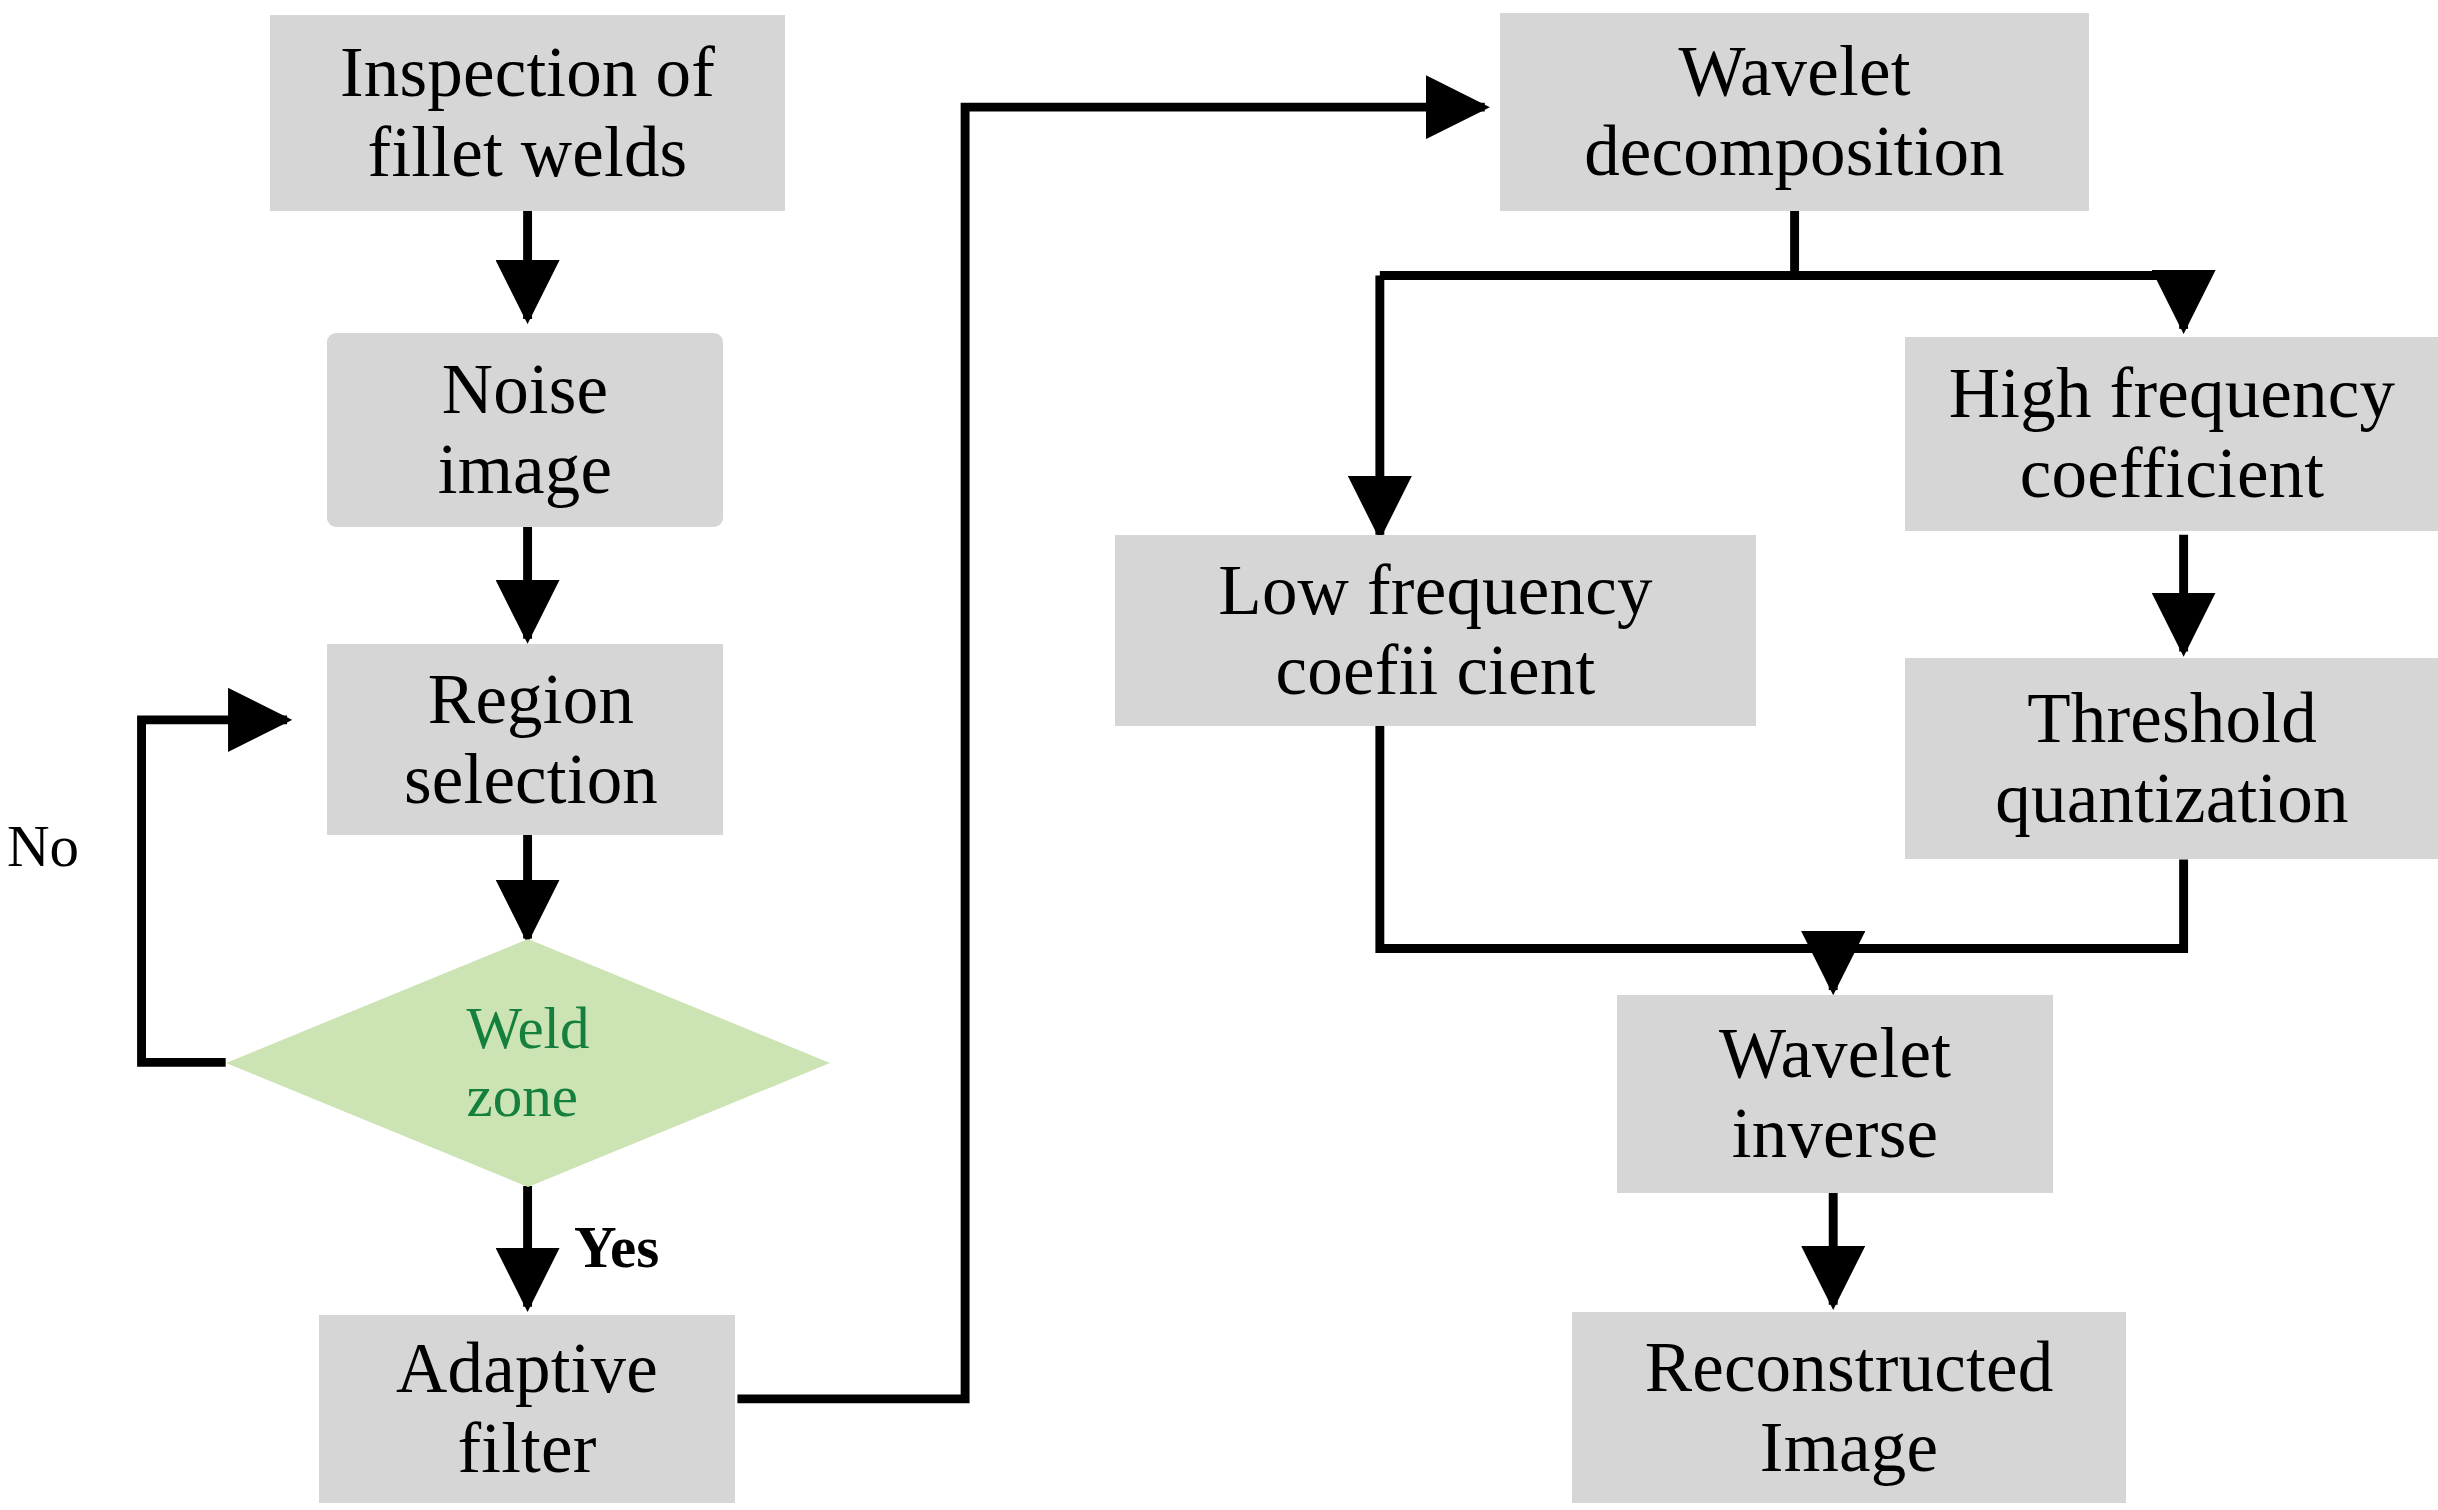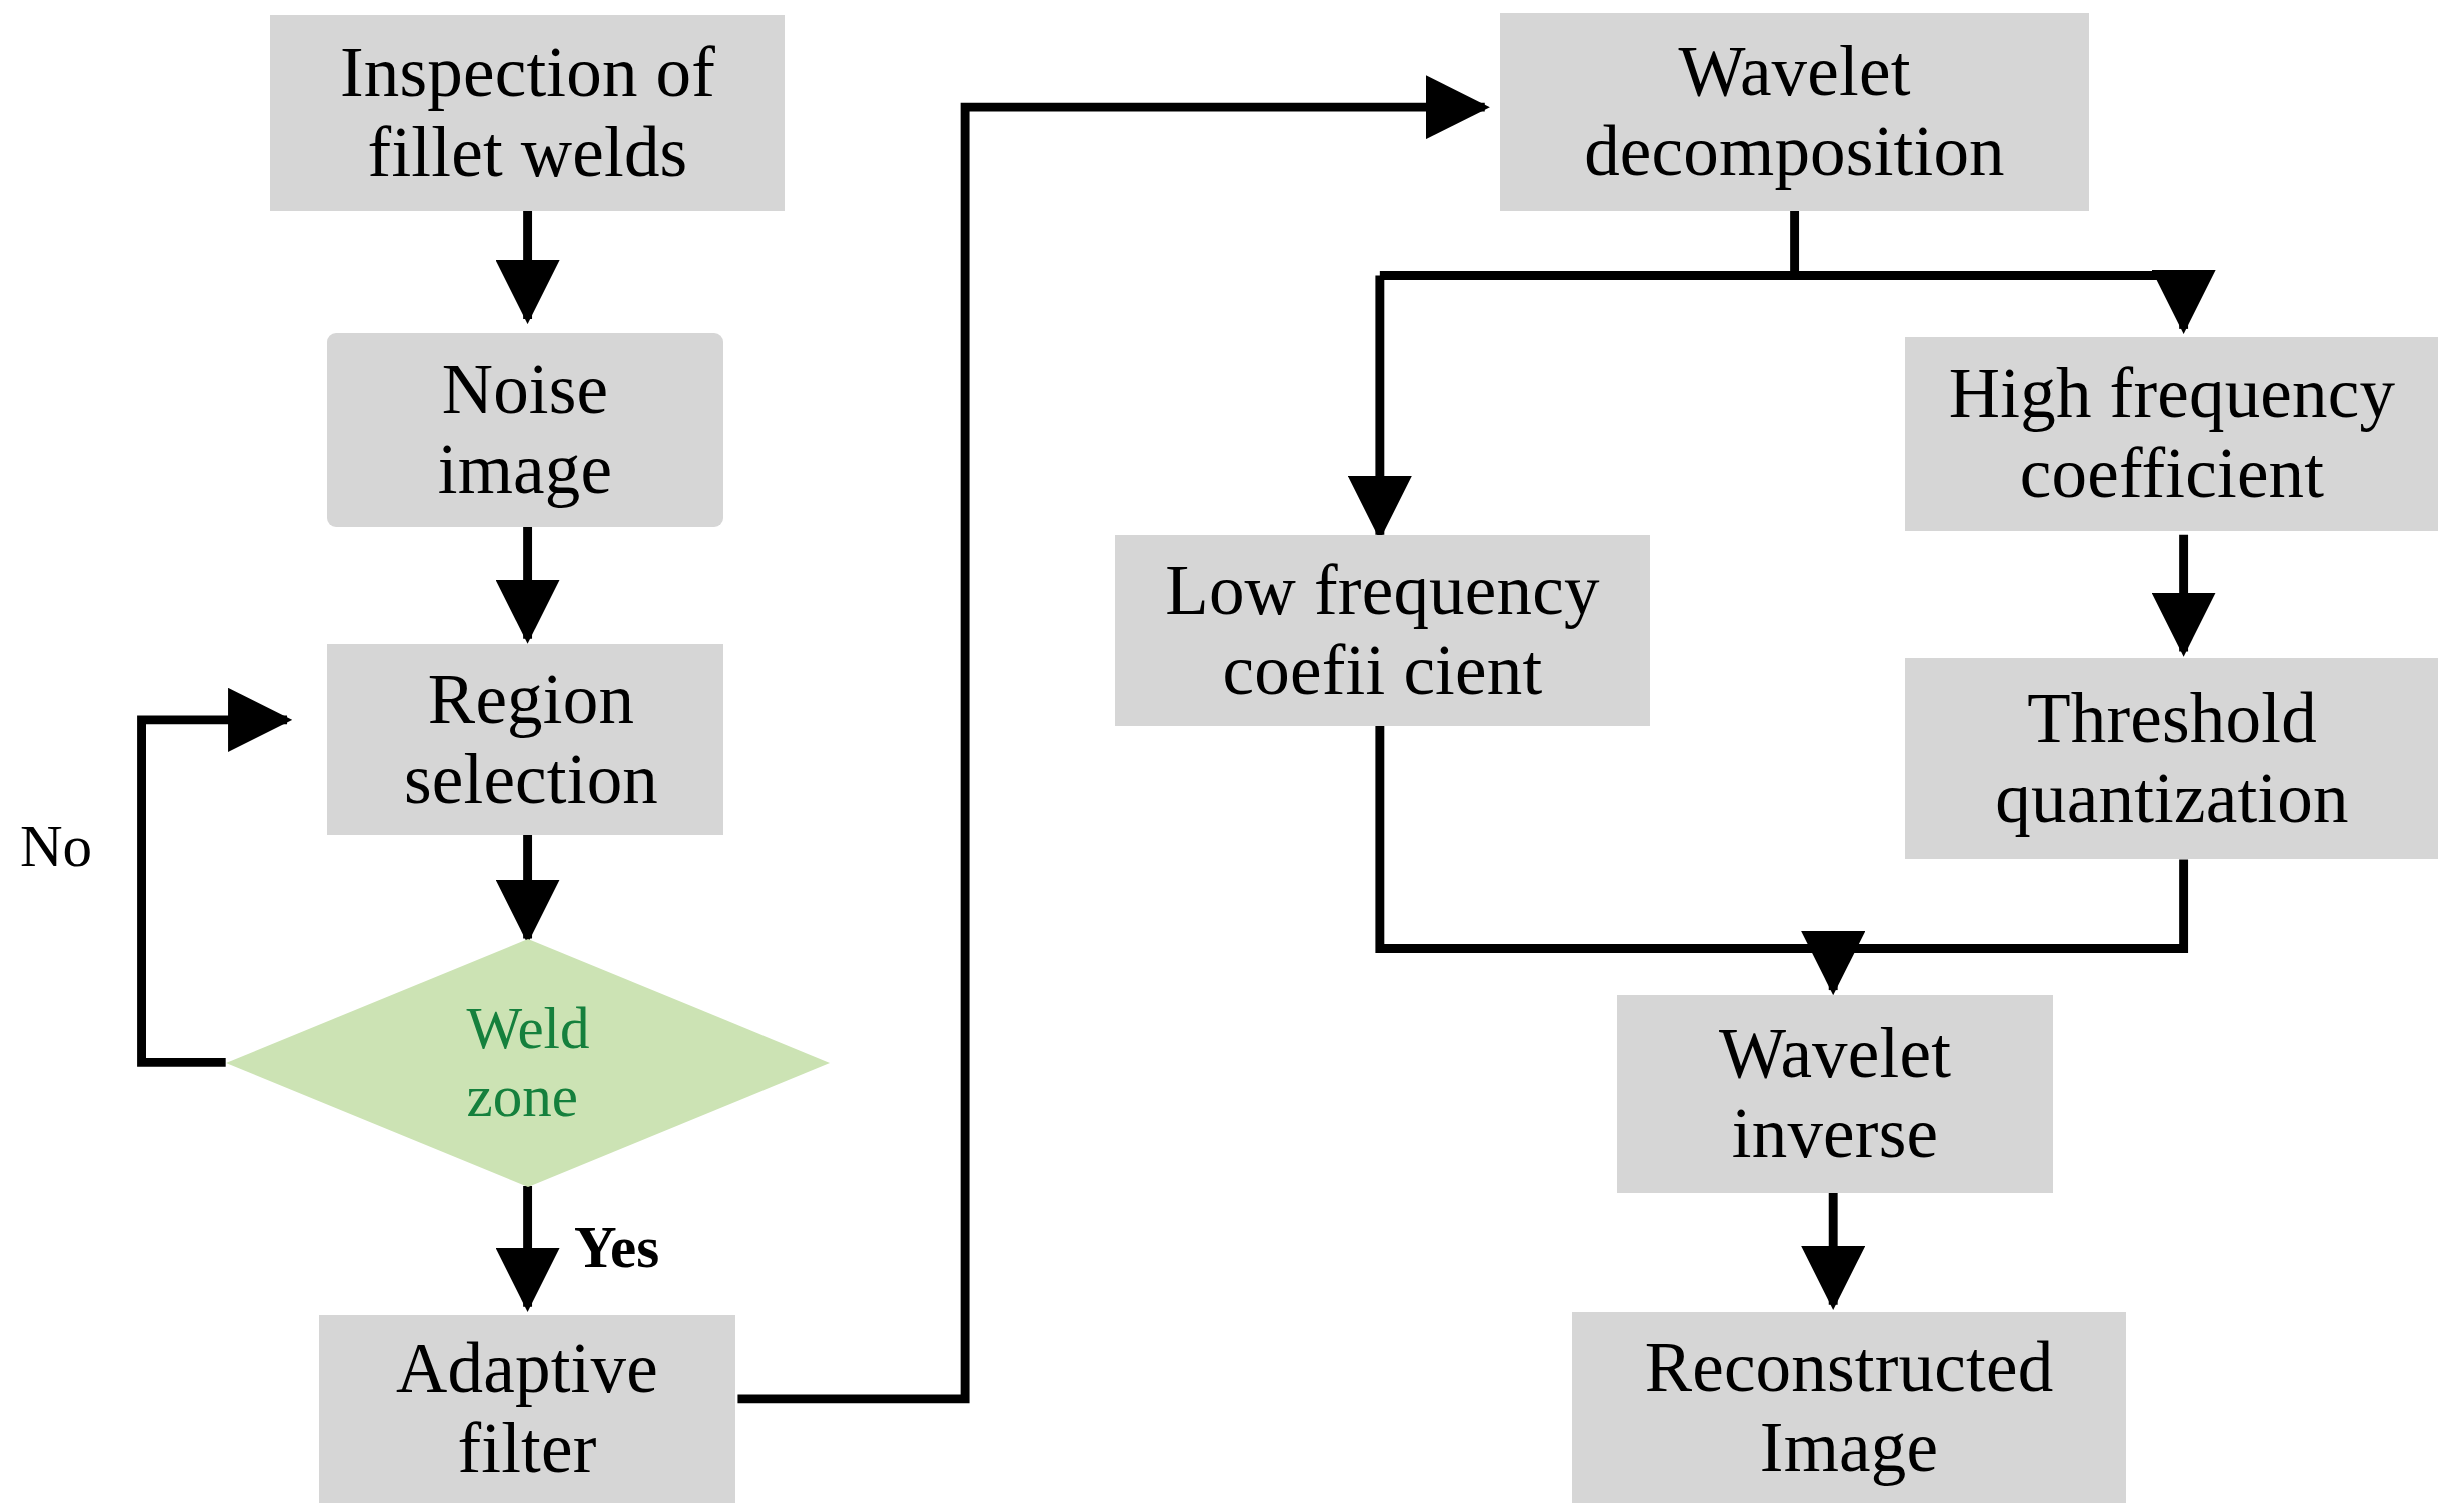--- a/index.html
+++ b/index.html
@@ -141,21 +141,21 @@
   <div class="node-box" style="left:319px; top:1315px; width:416px; height:188px;">
     <span>Adaptive</span>
     <span class="line2">filter</span>
   </div>
 
   <div class="node-box" style="left:1500px; top:13px; width:589px; height:198px;">
     <span>Wavelet</span>
     <span class="line2">decomposition</span>
   </div>
 
-  <div class="node-box" style="left:1115px; top:535px; width:535px; height:191px;">
+  <div class="node-box" style="left:1115px; top:535px; width:641px; height:191px;">
     <span>Low frequency</span>
     <span class="line2">coefii cient</span>
   </div>
 
   <div class="node-box" style="left:1905px; top:658px; width:534px; height:201px;">
     <span>Threshold</span>
     <span class="line2">quantization</span>
   </div>
 
   <div class="node-box" style="left:1905px; top:337px; width:534px; height:194px;">
@@ -166,18 +166,18 @@
   <div class="node-box" style="left:1617px; top:995px; width:436px; height:198px;">
     <span>Wavelet</span>
     <span class="line2">inverse</span>
   </div>
 
   <div class="node-box" style="left:1572px; top:1312px; width:554px; height:191px;">
     <span>Reconstructed</span>
     <span class="line2">Image</span>
   </div>
 
-  <div class="edge-label" style="left:20px; top:812px;">No</div>
+  <div class="edge-label" style="left:7px; top:812px;">No</div>
 
   <div class="edge-label" style="left:574px; top:1213px;font-weight:bold;">Yes</div>
 
 </div>
 
 
 </body></html>

